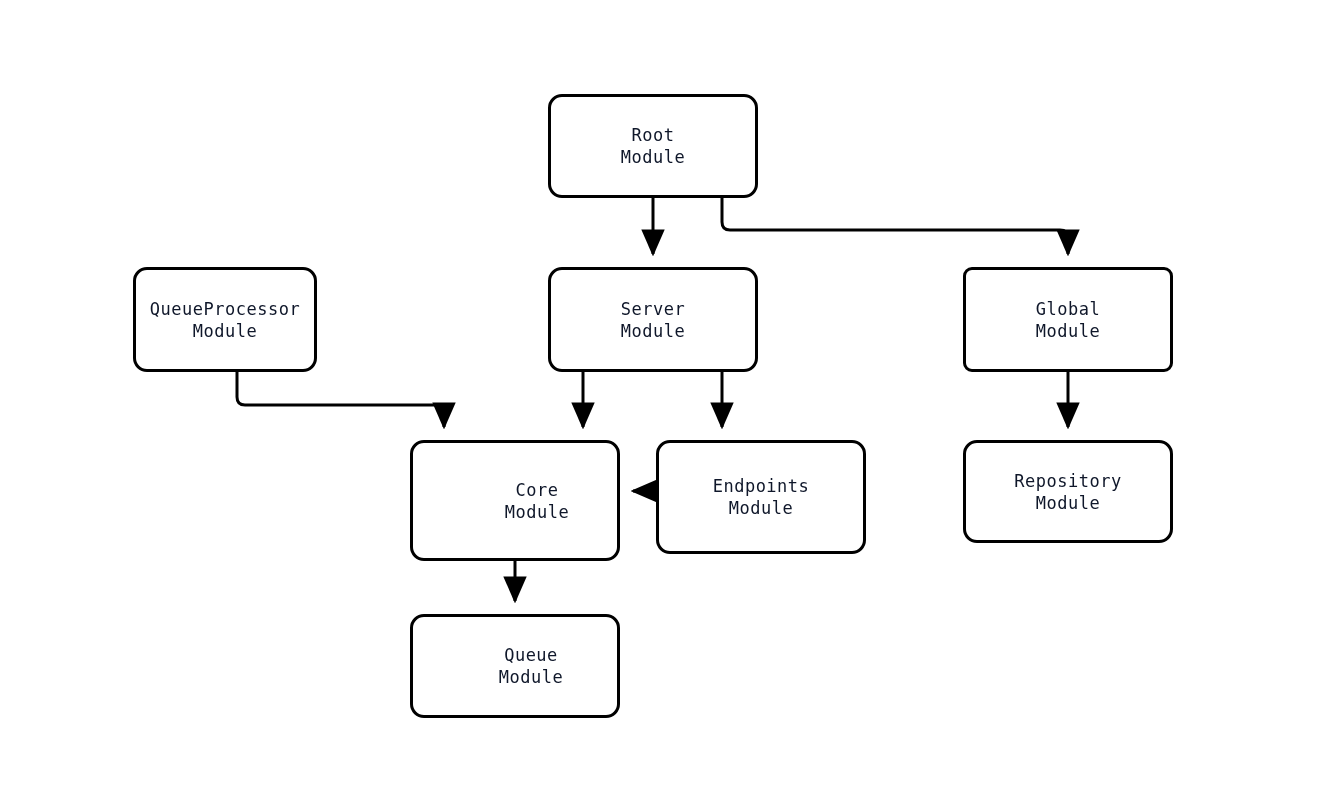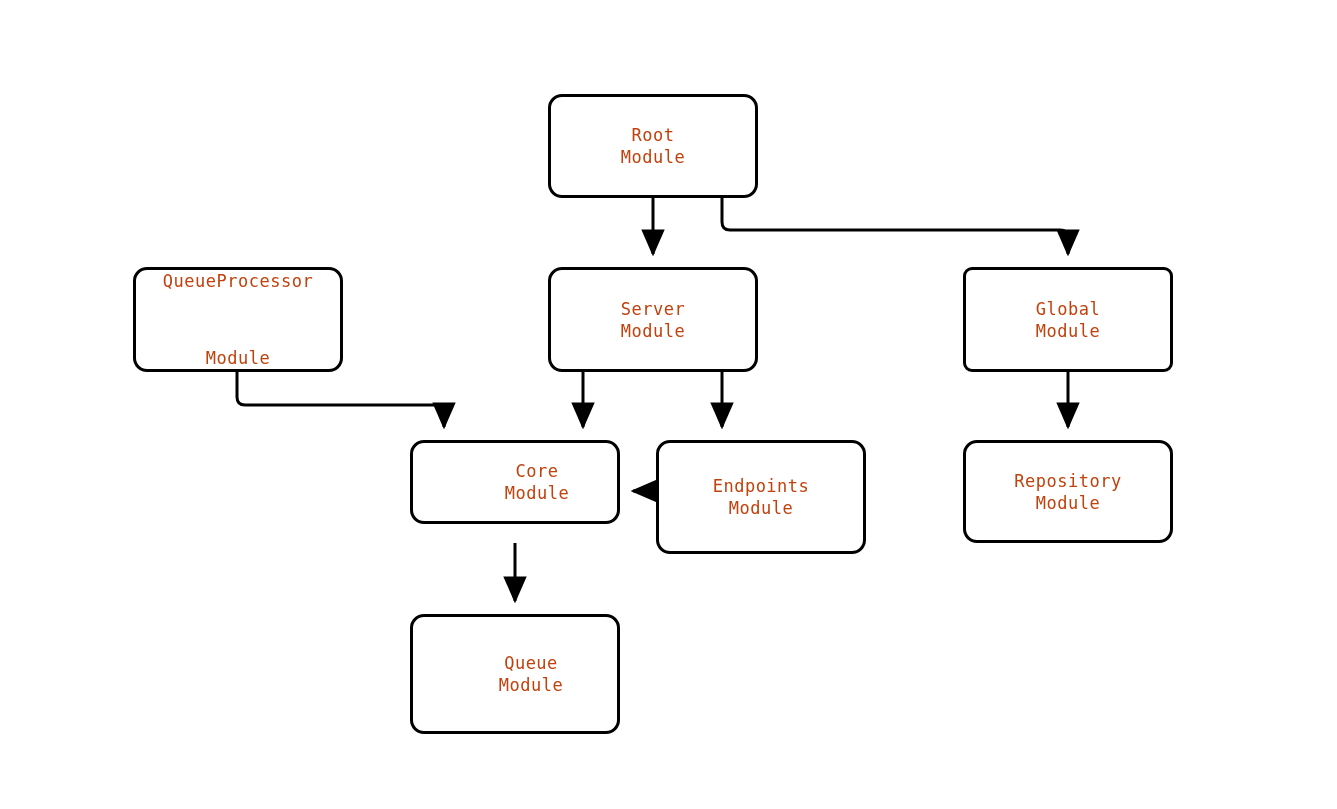--- a/index.html
+++ b/index.html
@@ -36,21 +36,21 @@
     flex-direction: column;
     align-items: center;
     justify-content: center;
     text-align: center;
     z-index: 2;
   }
   .node-label {
     font-family: "DejaVu Sans Mono", monospace;
     font-size: 17px;
     line-height: 22px;
-    color: #c2410c;
+    color: #0f172a;
     letter-spacing: 0.5px;
     white-space: pre;
   }
 </style>
 </head>
 <body>
 
 <div id="canvas" style="background: rgb(255, 255, 255);">
 
   <svg id="edge-layer" viewBox="0 0 1337 809" xmlns="http://www.w3.org/2000/svg">
@@ -73,48 +73,48 @@
       <path marker-end="url(#arrowhead)" d="M 1068 372 L 1068 427"></path>
       <path marker-end="url(#arrowhead)" d="M 515 543 L 515 601"></path>
     </g>
   </svg>
 
   <div class="node" style="left: 548px; top: 94px; width: 210px; height: 104px; background: rgb(255, 255, 255); border-color: rgb(0, 0, 0);">
     <span class="node-label">Root</span>
     <span class="node-label">Module</span>
   </div>
 
-  <div class="node" style="left: 133px; top: 267px; width: 210px; height: 105px; background: rgb(255, 255, 255); border-color: rgb(0, 0, 0); justify-content: space-between;">
+  <div class="node" style="left: 133px; top: 267px; width: 184px; height: 105px; background: rgb(255, 255, 255); border-color: rgb(0, 0, 0);">
     <span class="node-label">QueueProcessor</span>
     <span class="node-label">Module</span>
   </div>
 
   <div class="node" style="left: 548px; top: 267px; width: 210px; height: 105px; background: rgb(255, 255, 255); border-color: rgb(0, 0, 0); text-align: right;">
     <span class="node-label">Server</span>
     <span class="node-label">Module</span>
   </div>
 
   <div class="node" style="left: 963px; top: 267px; width: 210px; height: 105px; background: rgb(255, 255, 255); border-color: rgb(0, 0, 0); border-radius: 9px;">
     <span class="node-label">Global</span>
     <span class="node-label">Module</span>
   </div>
 
-  <div class="node" style="left: 410px; top: 440px; width: 210px; height: 84px; background: rgb(255, 255, 255); border-color: rgb(0, 0, 0); padding-left: 44px;">
+  <div class="node" style="left: 410px; top: 440px; width: 210px; height: 121px; background: rgb(255, 255, 255); border-color: rgb(0, 0, 0); padding-left: 44px;">
     <span class="node-label">Core</span>
     <span class="node-label">Module</span>
   </div>
 
   <div class="node" style="left: 656px; top: 440px; width: 210px; height: 114px; background: rgb(255, 255, 255); border-color: rgb(0, 0, 0);">
     <span class="node-label">Endpoints</span>
     <span class="node-label">Module</span>
   </div>
 
   <div class="node" style="left: 963px; top: 440px; width: 210px; height: 103px; background: rgb(255, 255, 255); border-color: rgb(0, 0, 0); text-align: right;">
     <span class="node-label">Repository</span>
     <span class="node-label">Module</span>
   </div>
 
-  <div class="node" style="left: 410px; top: 614px; width: 210px; height: 120px; background: rgb(255, 255, 255); border-color: rgb(0, 0, 0); padding-left: 32px;">
+  <div class="node" style="left: 410px; top: 614px; width: 210px; height: 104px; background: rgb(255, 255, 255); border-color: rgb(0, 0, 0); padding-left: 32px;">
     <span class="node-label">Queue</span>
     <span class="node-label">Module</span>
   </div>
 
 </div>
 
 </body></html>

